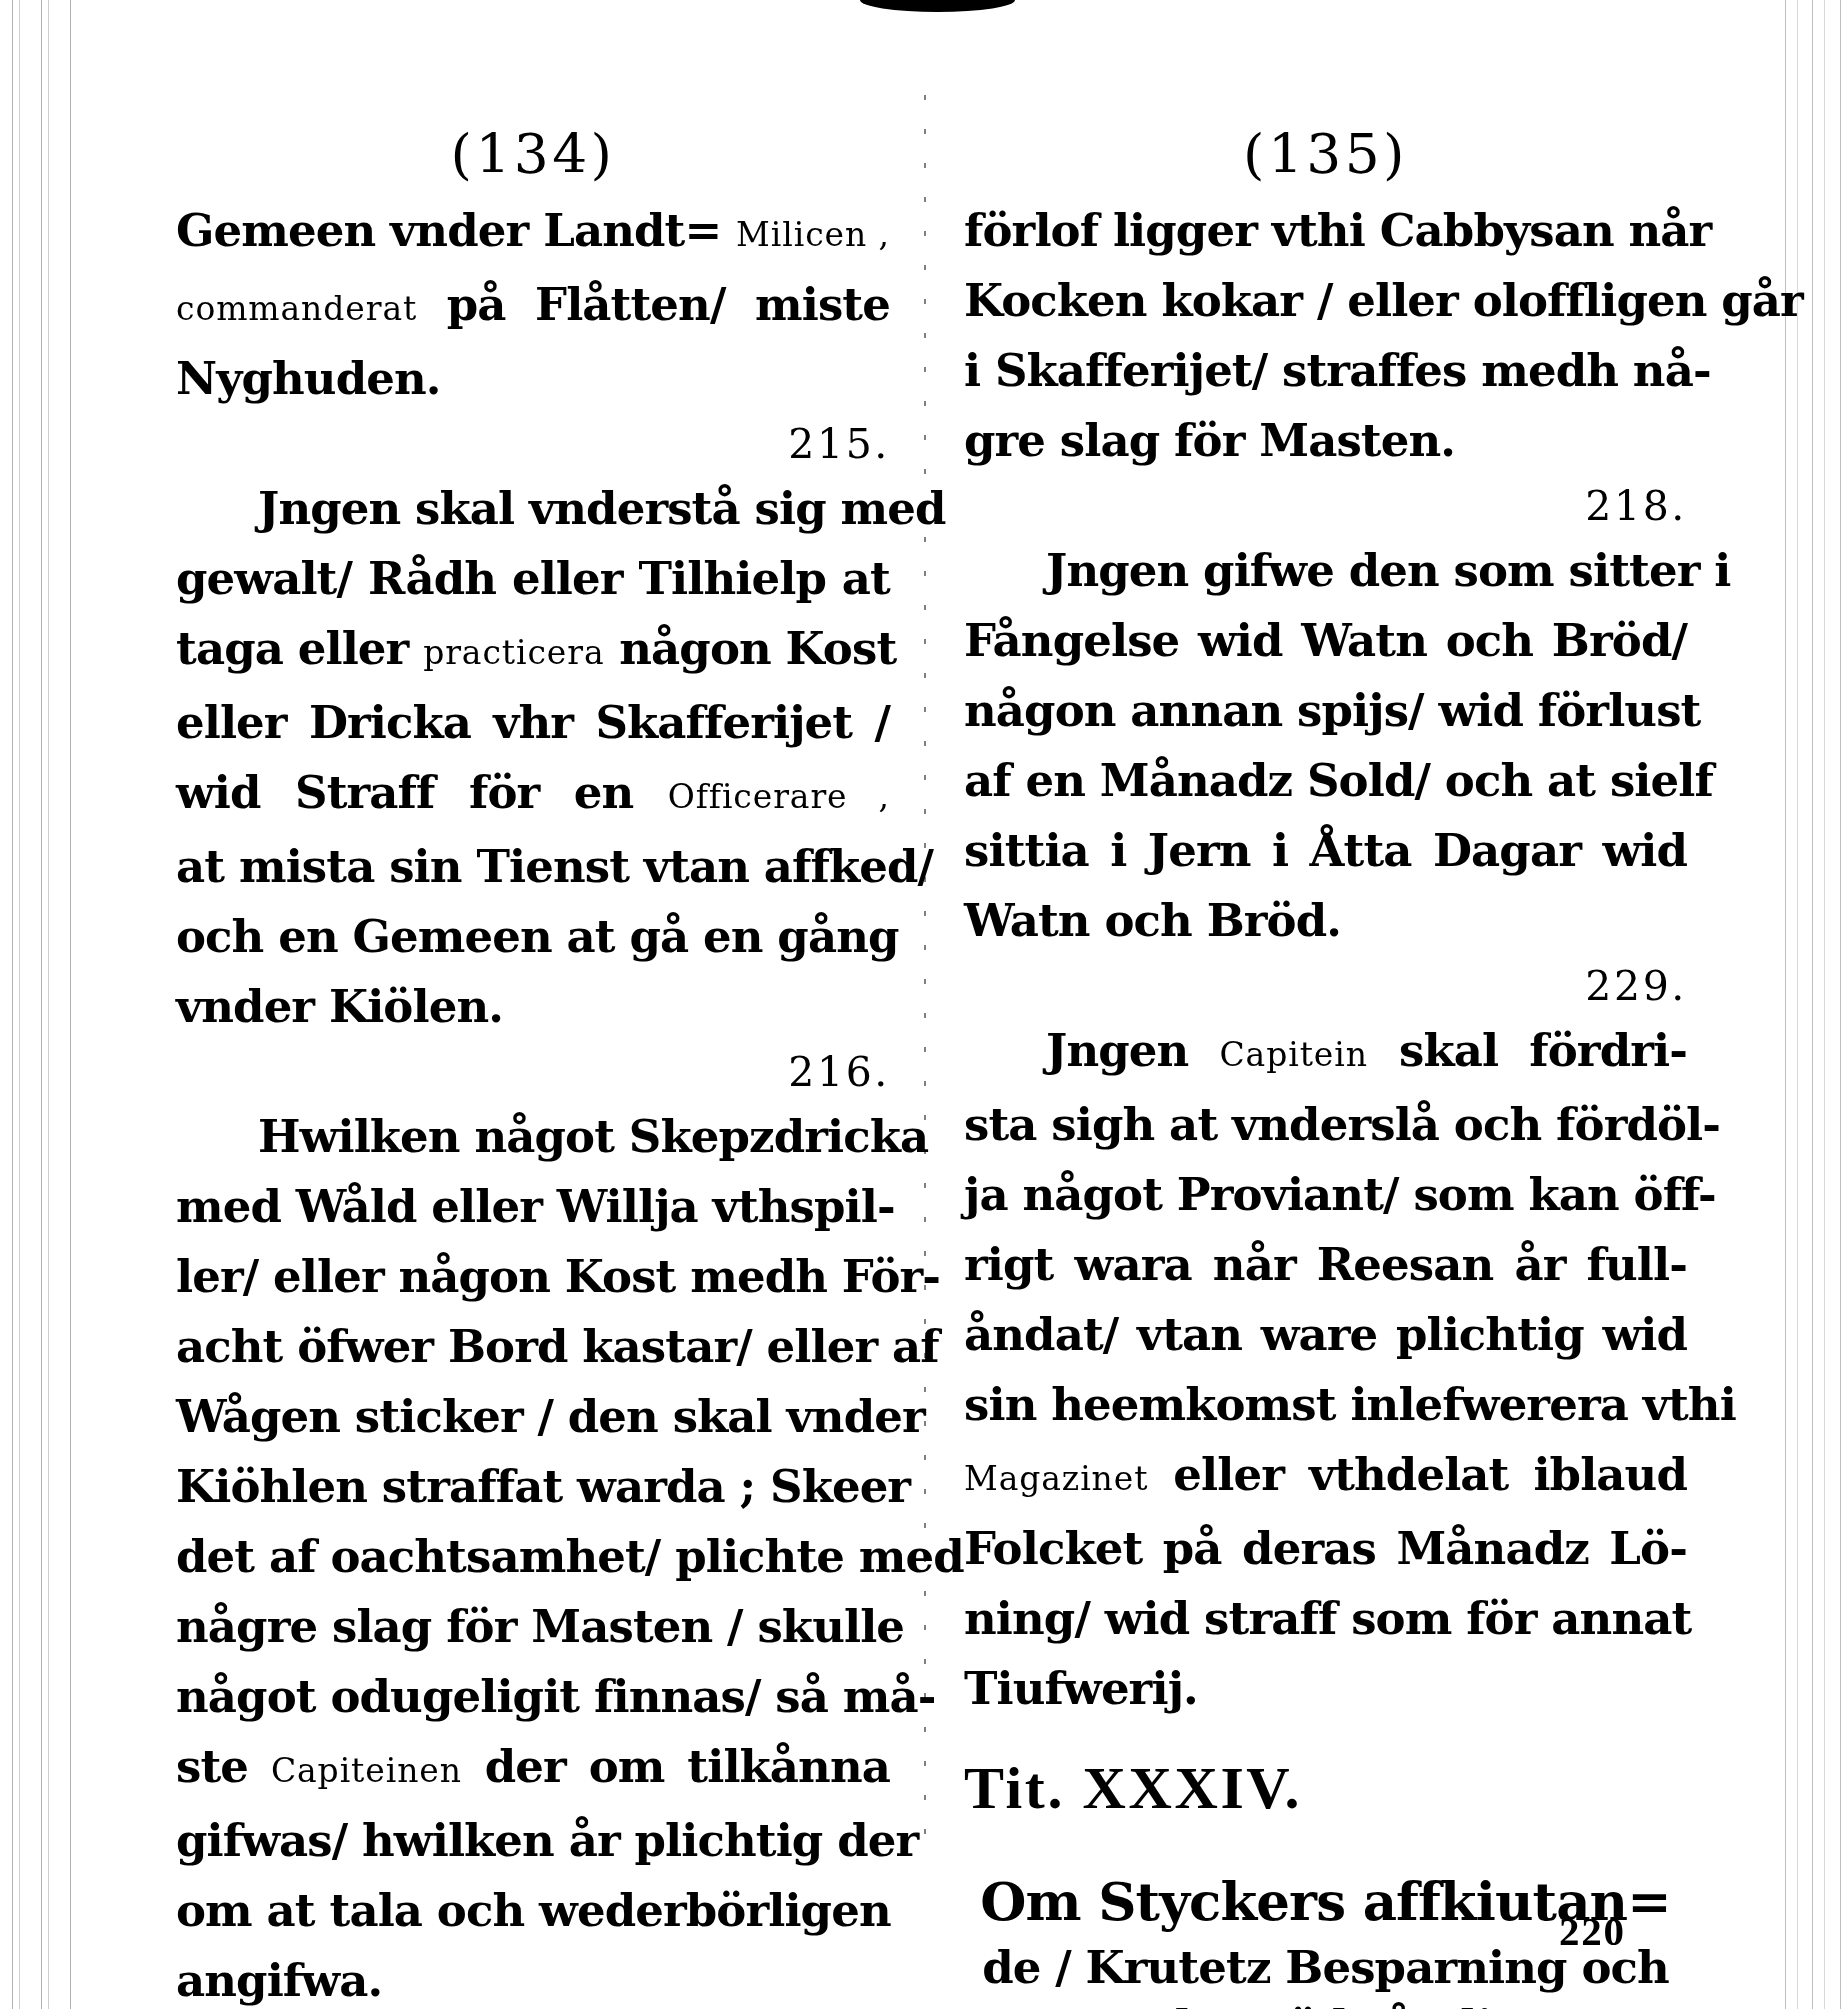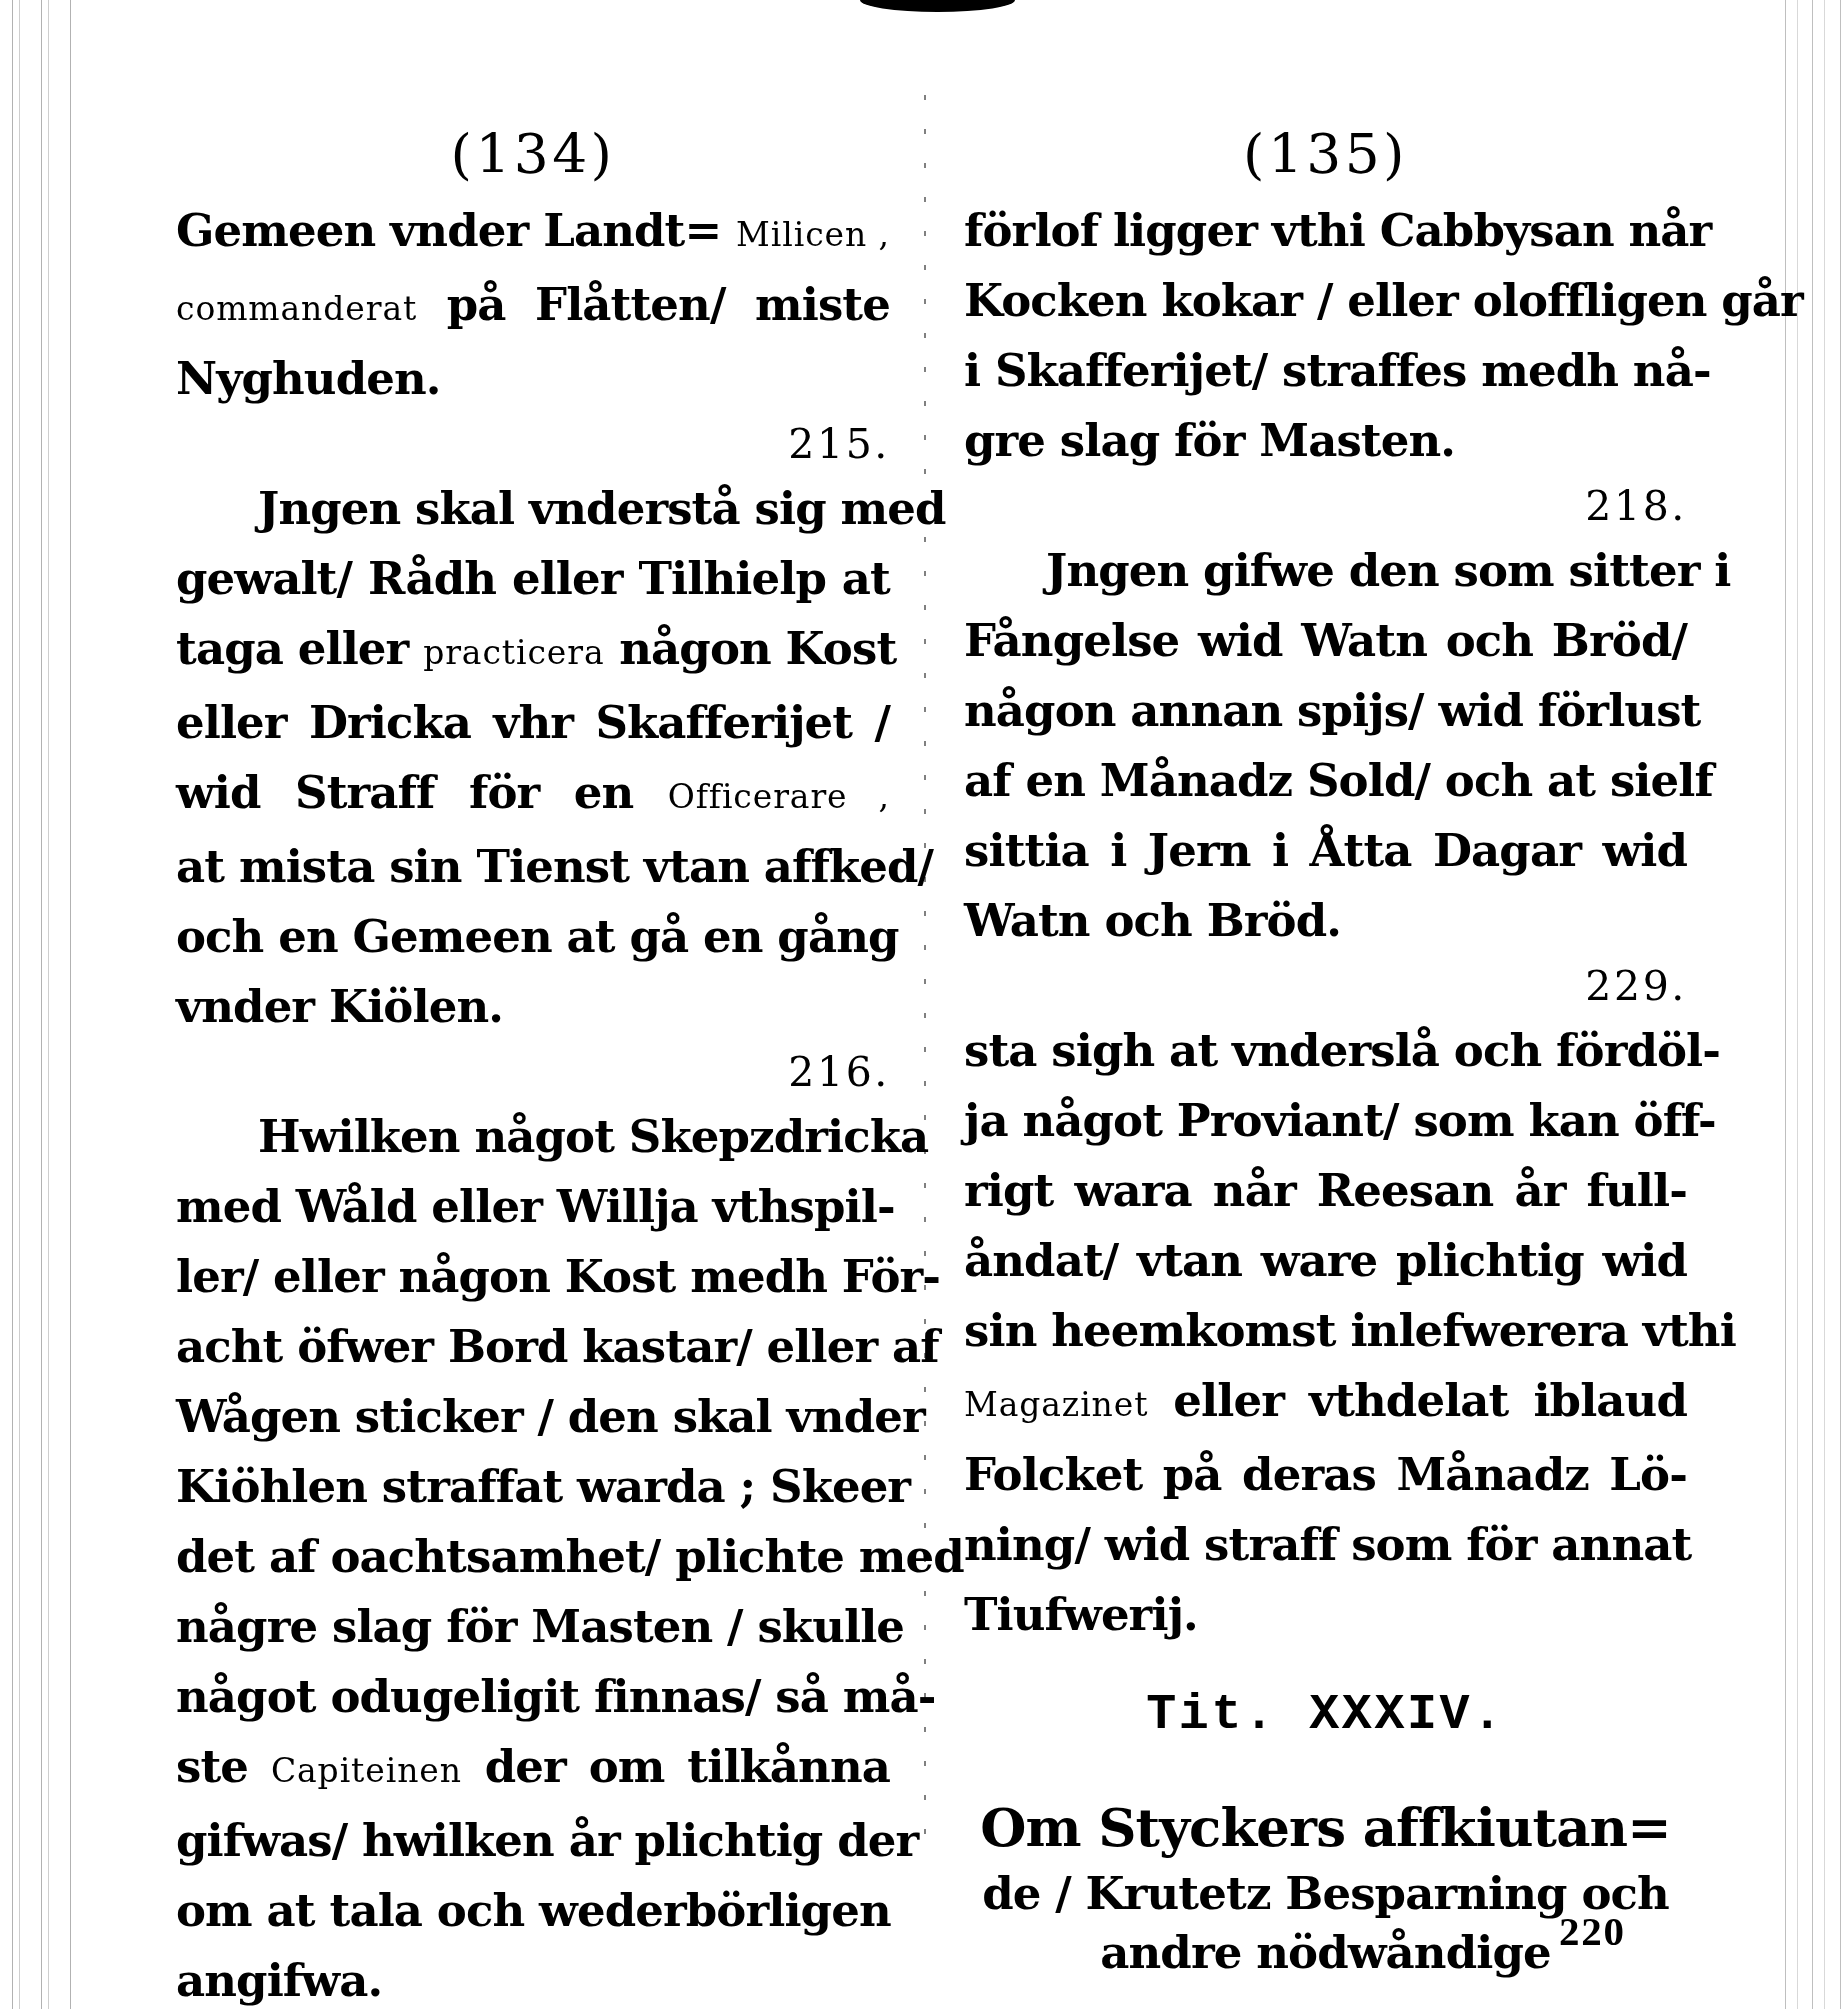--- a/index.html
+++ b/index.html
@@ -45,22 +45,22 @@
     letter-spacing: -0.9px;
   }
   .line.indent { padding-left: 82px; }
   .line.last { text-align-last: left; }
   .latin { font-weight: normal; font-size: 33px; letter-spacing: 0.9px; }
   .num {
     text-align: right; font-size: 41px; line-height: 60px; font-weight: normal;
     letter-spacing: 2.6px;
   }
   .title-tit {
-    text-align: center; font-size: 50px; line-height: 77px; font-weight: bold;
-    margin-top: 26px; letter-spacing: 2.6px; font-family: Liberation Mono, monospace;
+    font-size: 60px; line-height: 77px; font-weight: bold;
+    margin-top: 26px; letter-spacing: 2.6px; font-family: Liberation Serif, serif;
   }
   .heading-line {
     text-align: center; font-weight: bold; white-space: nowrap;
     font-family: "DejaVu Serif", serif; letter-spacing: -0.9px;
   }
   .heading-line.h1 { font-size: 53px; line-height: 74px; margin-top: 37px; }
   .heading-line.h2 { font-size: 45px; line-height: 59px; }
   .catchword {
     position: absolute; left: 1559px; top: 1907px; font-size: 41px; font-weight: bold;
     font-family: "Liberation Serif", serif; letter-spacing: 1.7px;
@@ -118,20 +118,21 @@
 
   <div class="num">218.</div>
   <div class="line indent">Jngen gifwe den som sitter i</div>
   <div class="line">Fångelse wid Watn och Bröd/</div>
   <div class="line">någon annan spijs/ wid förlust</div>
   <div class="line">af en Månadz Sold/ och at sielf</div>
   <div class="line">sittia i Jern i Åtta Dagar wid</div>
   <div class="line last">Watn och Bröd.</div>
 
   <div class="num">229.</div>
+  <div class="line indent">Jngen <span class="latin">Capitein</span> skal fördri-</div>
   <div class="line">sta sigh at vnderslå och fördöl-</div>
   <div class="line">ja något Proviant/ som kan öff-</div>
   <div class="line">rigt wara når Reesan år full-</div>
   <div class="line">åndat/ vtan ware plichtig wid</div>
   <div class="line">sin heemkomst inlefwerera vthi</div>
   <div class="line"><span class="latin">Magazinet</span> eller vthdelat iblaud</div>
   <div class="line">Folcket på deras Månadz Lö-</div>
   <div class="line">ning/ wid straff som för annat</div>
   <div class="line last">Tiufwerij.</div>
 

